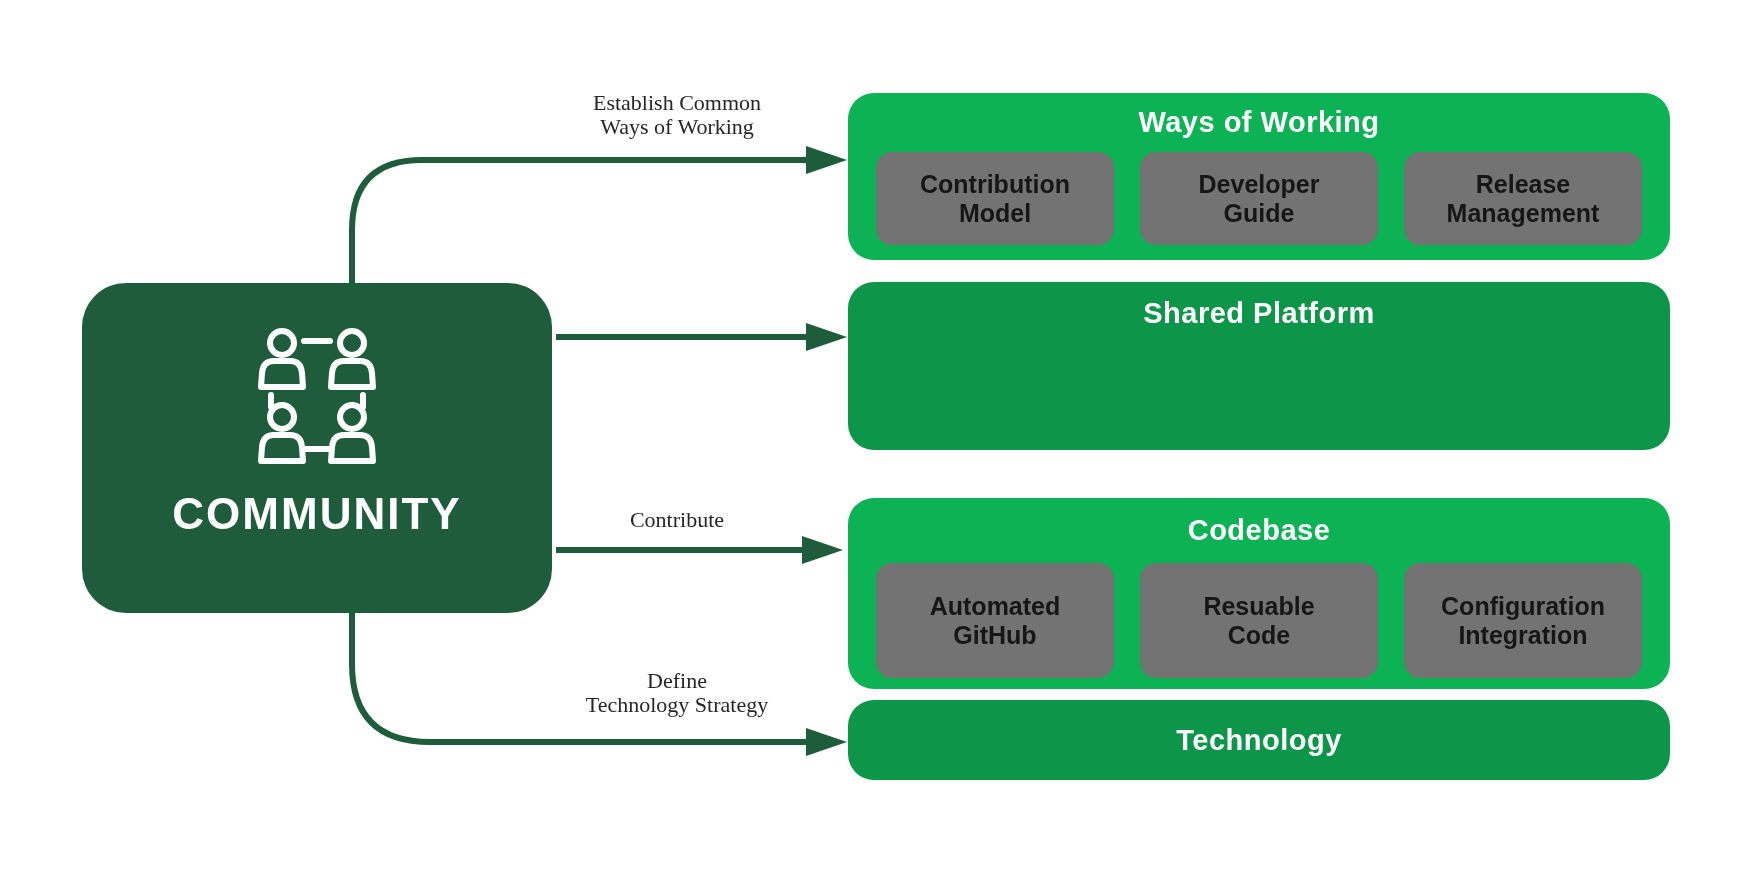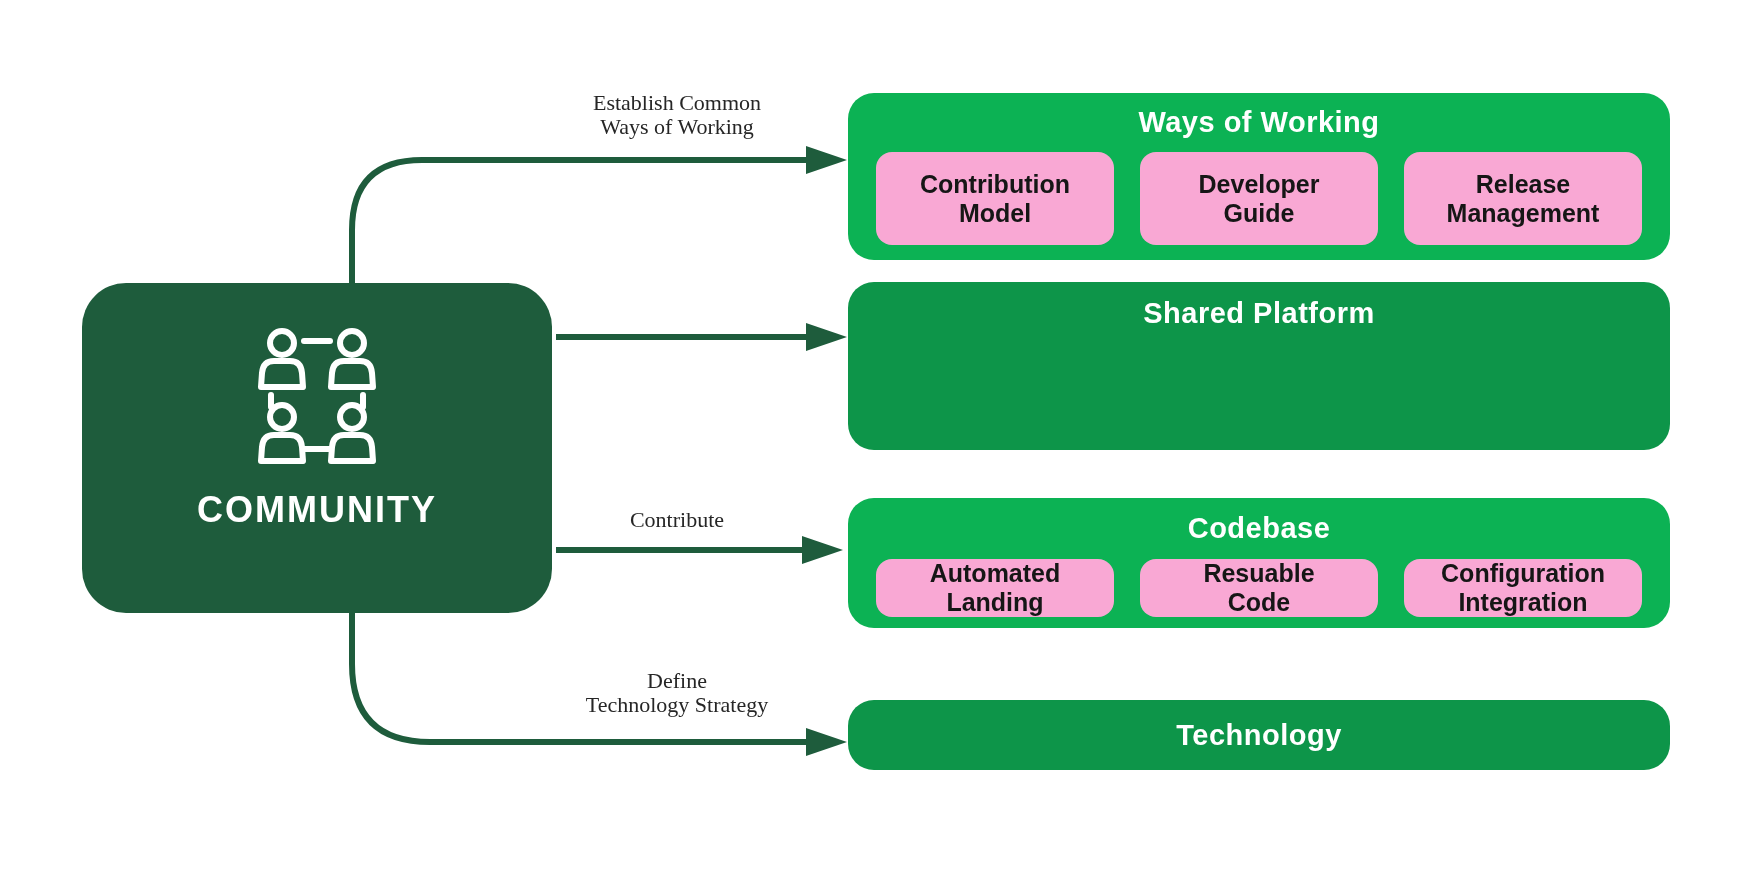--- a/index.html
+++ b/index.html
@@ -12,21 +12,21 @@
   .connectors polygon{fill:#1E5C3C;}
 
   
   .community{
     position:absolute;left:82px;top:283px;width:470px;height:330px;
     background:#1E5C3C;border-radius:44px;
     display:flex;flex-direction:column;align-items:center;justify-content:flex-start;
   }
   .community svg{margin-top:38px;}
   .community-label{
-    color:#ffffff;font-size:36px;font-weight:800;letter-spacing:2px;
+    color:#ffffff;font-size:44px;font-weight:800;letter-spacing:2px;
     margin-top:18px;white-space:nowrap;
   }
 
   
   .arrow-label{
     position:absolute;left:497px;width:360px;text-align:center;
     color:#262626;font-size:22px;line-height:24px;white-space:pre-line;font-family:Liberation Serif, serif;
   }
   .lbl-0{top:91px;}
   .lbl-1{top:272px;}
@@ -35,38 +35,38 @@
 
   
   .group{
     position:absolute;left:848px;width:822px;border-radius:26px;
     display:flex;flex-direction:column;box-sizing:border-box;
   }
   .group.bright{background:#0CB254;}
   .group.medium{background:#0D9549;}
   .g0{top:93px;height:167px;}
   .g1{top:282px;height:168px;}
-  .g2{top:498px;height:130px;}
-  .g3{top:700px;height:70px;justify-content:center;}
+  .g2{top:498px;height:191px;}
+  .g3{top:700px;height:80px;justify-content:center;}
   .group-header{
     display:flex;align-items:center;justify-content:center;
     color:#ffffff;font-size:29px;font-weight:700;letter-spacing:0.5px;
   }
   .g0 .group-header{height:59px;}
   .g1 .group-header{height:63px;}
   .g2 .group-header{height:65px;}
   .g3 .group-header{height:80px;}
   .items{
     flex:1;display:flex;gap:26px;box-sizing:border-box;
   }
   .g0 .items{padding:0 28px 15px 28px;}
   .g1 .items{padding:0 28px 15px 28px;}
   .g2 .items{padding:0 28px 11px 28px;}
   .item{
-    flex:1;background:#f9a8d4;border-radius:16px;
+    flex:1;background:#737373;border-radius:16px;
     display:flex;align-items:center;justify-content:center;text-align:center;
     color:#161616;font-size:25px;font-weight:700;line-height:1.16;
     white-space:pre-line;
   }
 </style>
 </head>
 <body>
 
 <div class="canvas">
 
@@ -131,21 +131,21 @@
   </div>
 
   <div class="group medium g1">
     <div class="group-header">Shared Platform</div>
   </div>
 
   <div class="group bright g2">
     <div class="group-header">Codebase</div>
     <div class="items">
       <div class="item">Automated
-Landing</div>
+GitHub</div>
       <div class="item">Resuable
 Code</div>
       <div class="item">Configuration
 Integration</div>
     </div>
   </div>
 
   <div class="group medium g3">
     <div class="group-header">Technology</div>
   </div>

